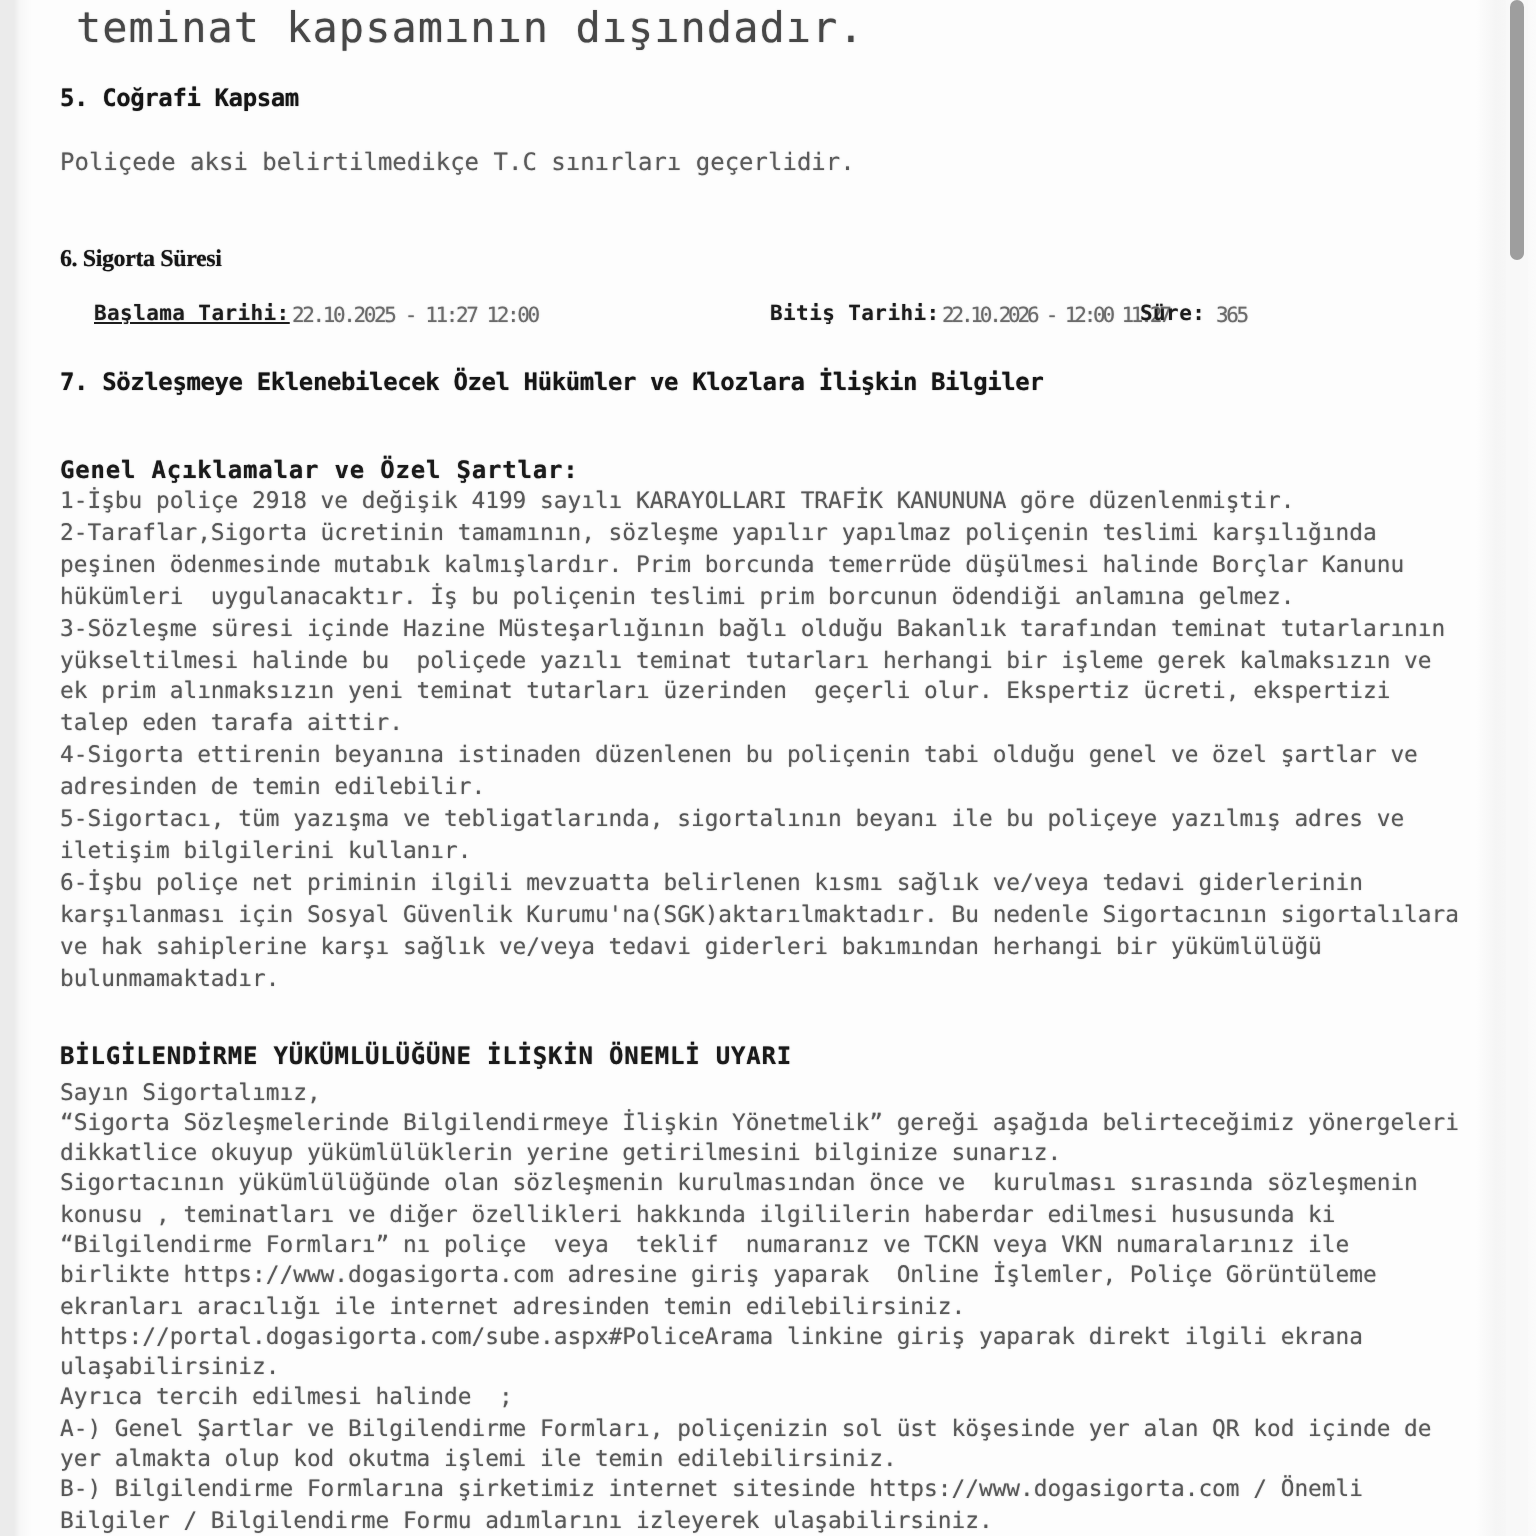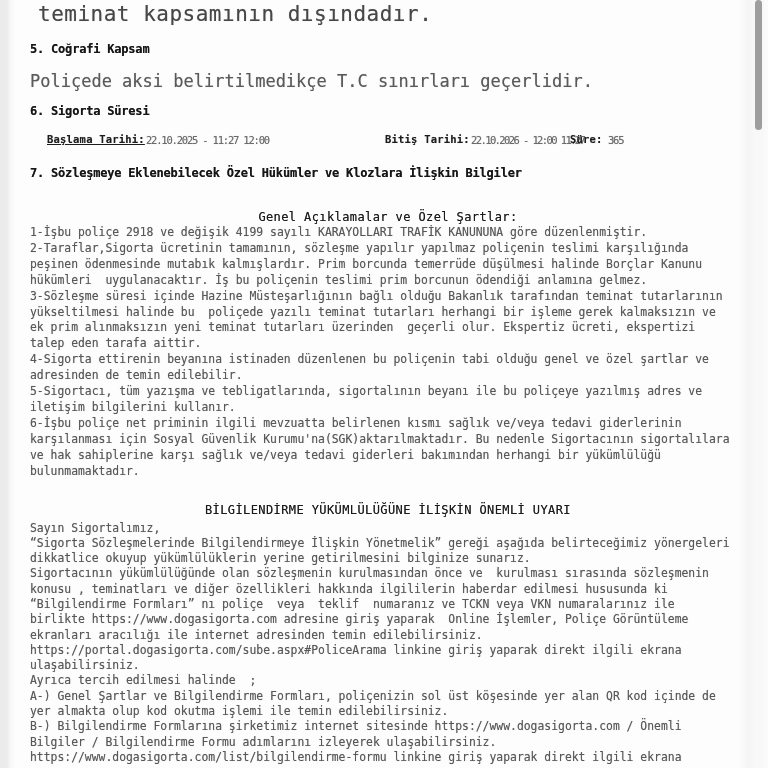--- a/index.html
+++ b/index.html
@@ -40,25 +40,25 @@
   }
   h2 {
     margin: 0; font-weight: bold;
     font-size: 12px; line-height: 18px;
     color: #161616;
     letter-spacing: -0.2px;
     text-shadow: 0 0 0.6px rgba(0,0,0,0.6);
     white-space: pre;
   }
   .h-s5 { margin-top: 14px; }
-  .h-s6 { margin-top: 13px; }
+  .h-s6 { margin-top: 31px; font-family: Liberation Serif, serif; }
   .h-s7 { margin-top: 15px; line-height: 20px; }
   .p-md {
     margin: 15px 0 0 0;
-    font-size: 17px; line-height: 16px;
+    font-size: 12px; line-height: 16px;
     color: #5a5a5a;
     white-space: pre;
   }
   .date-row {
     position: relative;
     margin-top: 13px; height: 15px;
     font-size: 10.5px;
   }
   .date-row .lbl {
     position: absolute; top: 0;
@@ -72,27 +72,26 @@
     letter-spacing: -1.2px;
     white-space: pre;
   }
   .dr-start-lbl { left: 17px; text-decoration: underline; }
   .dr-start-val { left: 116px; }
   .dr-end-lbl   { left: 355px; }
   .dr-end-val   { left: 441px; letter-spacing: -1.6px !important; }
   .dr-sure-lbl  { left: 540px; }
   .dr-sure-val  { left: 578px; }
   h3 {
-    margin: 0; font-weight: normal;
+    margin: 0; font-weight: bold;
     font-size: 12px; line-height: 15px;
     color: #1a1a1a;
     letter-spacing: 0.4px;
     text-shadow: 0 0 0.6px rgba(0,0,0,0.6);
     white-space: pre;
-    text-align: center;
   }
   .h-genel  { margin-top: 27px; }
   .h-notice { margin-top: 23px; }
   .lines { margin: 0; }
   .lines-s7 { margin-top: 0px; }
   .lines-s7 .tline { line-height: 15.9px; }
   .lines-notice { margin-top: 3px; }
   .lines-notice .tline { line-height: 15.3px; }
   .tline {
     font-size: 11.4px;

